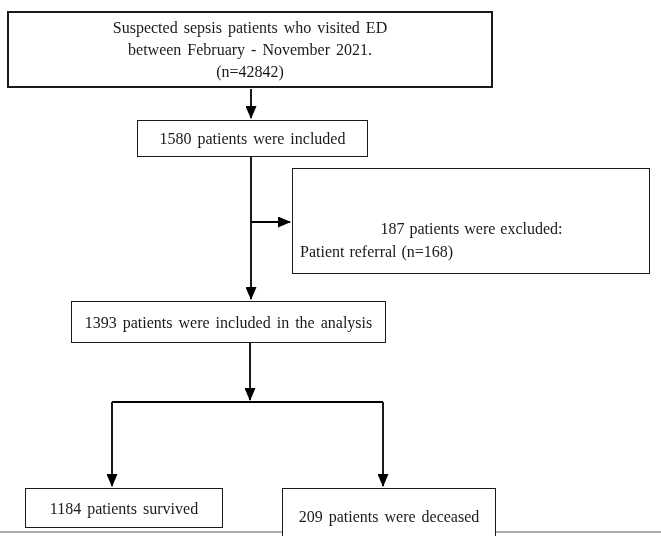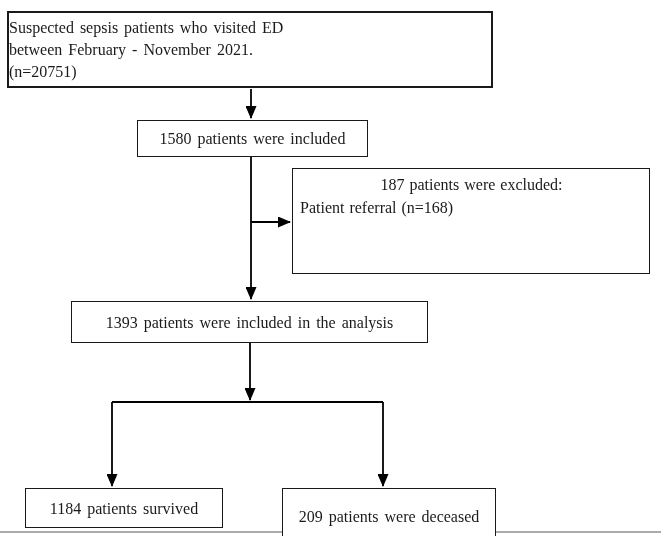--- a/index.html
+++ b/index.html
@@ -38,35 +38,35 @@
     align-items: center;
     justify-content: center;
     white-space: nowrap;
     font-family: Liberation Serif, serif;
   }
   .box-initial {
     left: 7px; top: 11px; width: 486px; height: 77px;
     border-width: 2px;
     display: flex;
     flex-direction: column;
-    align-items: flex-start;
+    align-items: center;
     justify-content: center;
     line-height: 22px;
   }
   .box-included  { left: 137px; top: 120px; width: 231px; height: 37px; }
   .box-excluded  {
     left: 292px; top: 168px; width: 358px; height: 106px;
     text-align: left;
     padding: 4px 6px 0 7px;
     line-height: 23px;
     word-spacing: 1px;
     white-space: nowrap;
   }
-  .box-excluded .excl-title { text-align: center; }
-  .box-analysis  { left: 71px;  top: 301px; width: 357px; height: 42px; }
+  .box-excluded .excl-title { text-align: center; margin-top: 44px; }
+  .box-analysis  { left: 71px;  top: 301px; width: 315px; height: 42px; }
   .box-survived  { left: 25px;  top: 488px; width: 198px; height: 40px; }
   .box-deceased  { left: 282px; top: 488px; width: 214px; height: 57px; }
   .figure-bottom-edge {
     position: absolute;
     left: 0; top: 531px;
     width: 661px; height: 2px;
     background: #ababab;
     z-index: 0;
   }
 </style>
@@ -86,21 +86,21 @@
     <line x1="251" y1="222" x2="290" y2="222" stroke="#000000" stroke-width="1.8" marker-end="url(#arrowhead)"></line>
     <line x1="250" y1="343" x2="250" y2="400" stroke="#000000" stroke-width="1.8" marker-end="url(#arrowhead)"></line>
     <line x1="112" y1="402" x2="383" y2="402" stroke="#000000" stroke-width="1.8"></line>
     <line x1="112" y1="402" x2="112" y2="486" stroke="#000000" stroke-width="1.8" marker-end="url(#arrowhead)"></line>
     <line x1="383" y1="402" x2="383" y2="486" stroke="#000000" stroke-width="1.8" marker-end="url(#arrowhead)"></line>
   </svg>
 
   <div class="box box-initial">
     <div>Suspected sepsis patients who visited ED</div>
     <div>between February - November 2021.</div>
-    <div>(n=20751)</div>
+    <div>(n=42842)</div>
   </div>
 
   <div class="box box-included center-single">
     <span>1580 patients were included</span>
   </div>
 
   <div class="box box-excluded">
     <div class="excl-title">187 patients were excluded:</div>
     <div>Patient referral (n=168)</div>
   </div>

